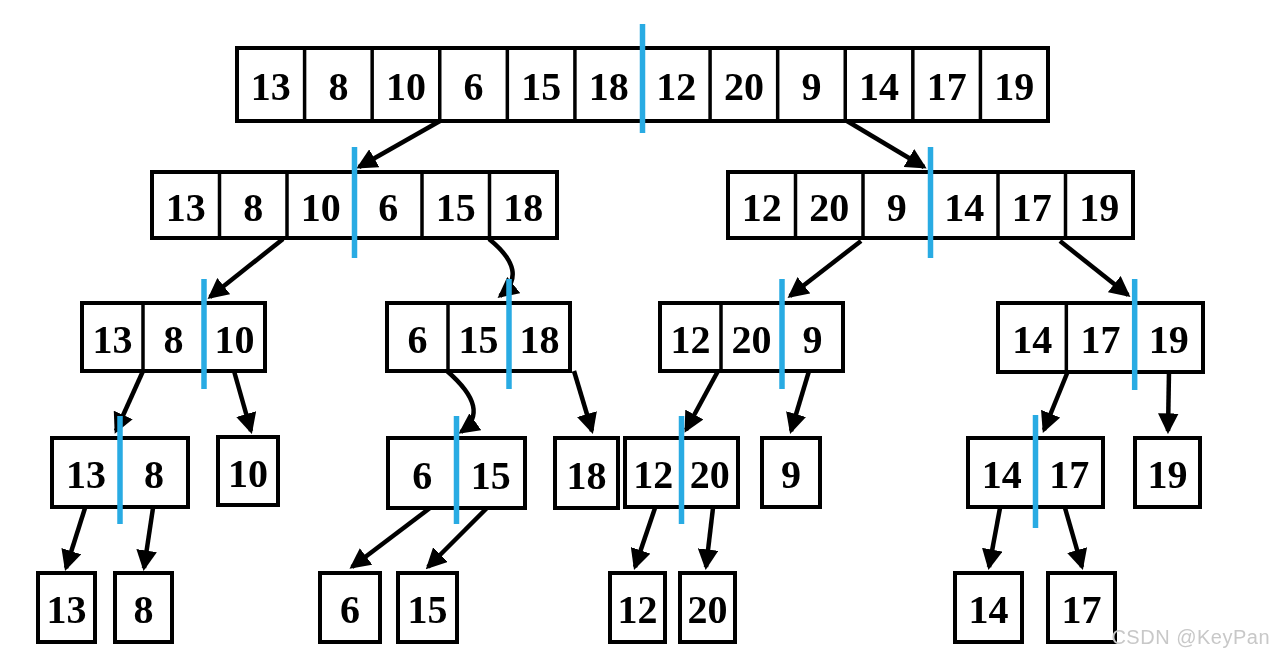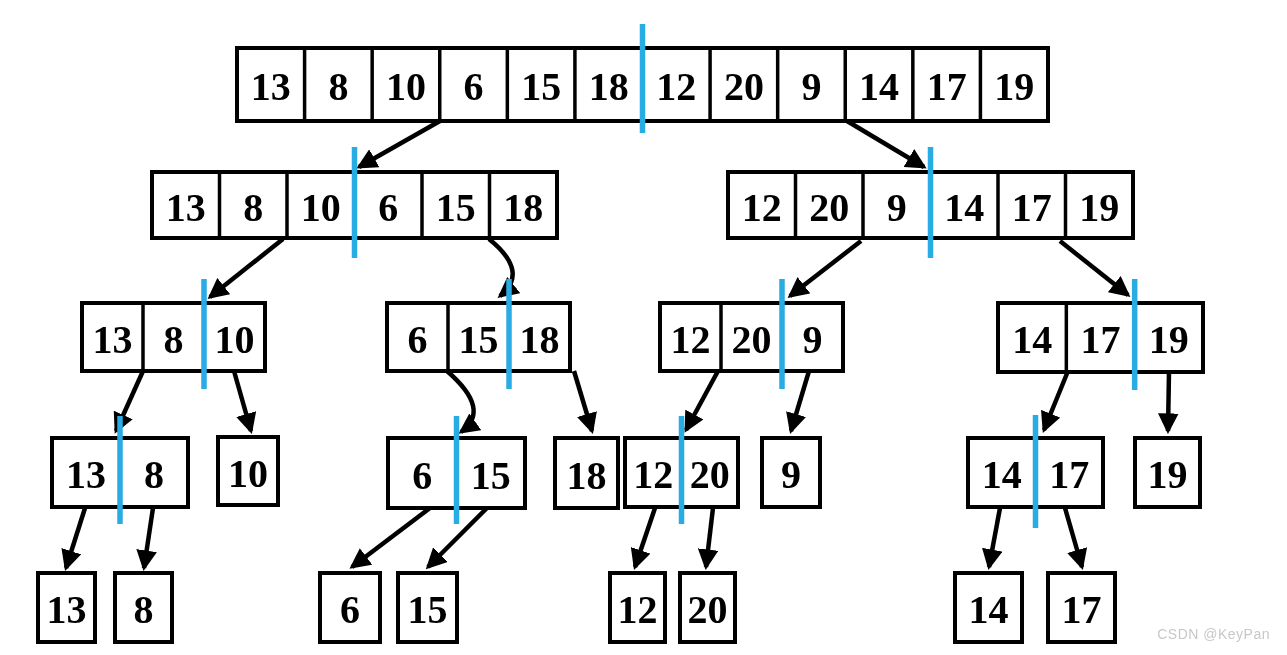--- a/index.html
+++ b/index.html
@@ -14,21 +14,21 @@
   svg text {
     font-family: "Liberation Serif", "DejaVu Serif", serif;
     font-weight: bold;
     font-size: 40px;
     fill: #000000;
   }
   .watermark {
     position: absolute;
     top: 626px;
     right: 17px;
-    font-size: 14px;
+    font-size: 20px;
     letter-spacing: 0.5px;
     font-family: "Liberation Sans", sans-serif;
   }
 </style>
 </head>
 <body>
 
 <div class="stage">
   <svg id="tree-svg" width="1287" height="655" viewBox="0 0 1287 655">
     <defs>

